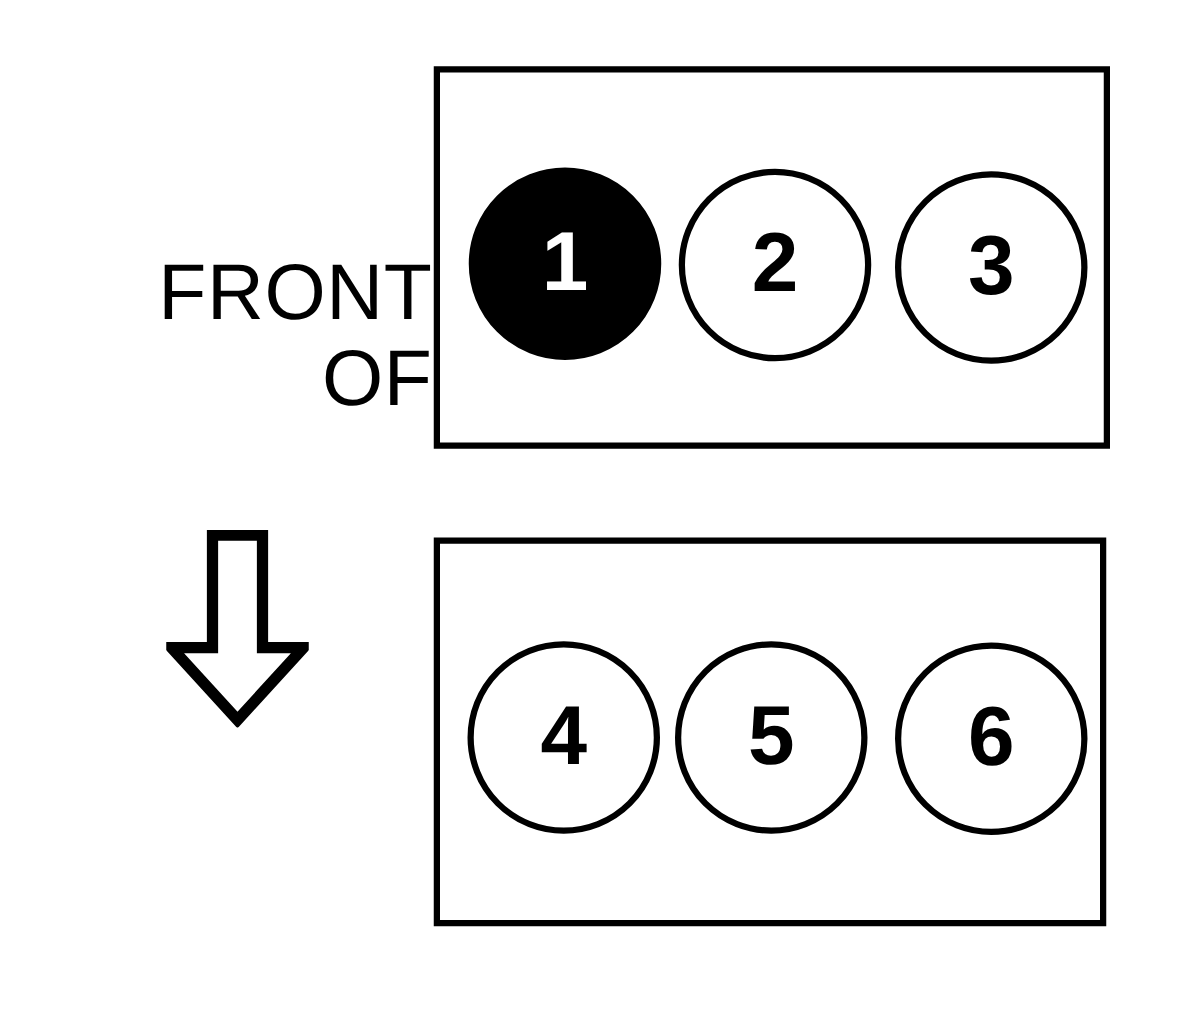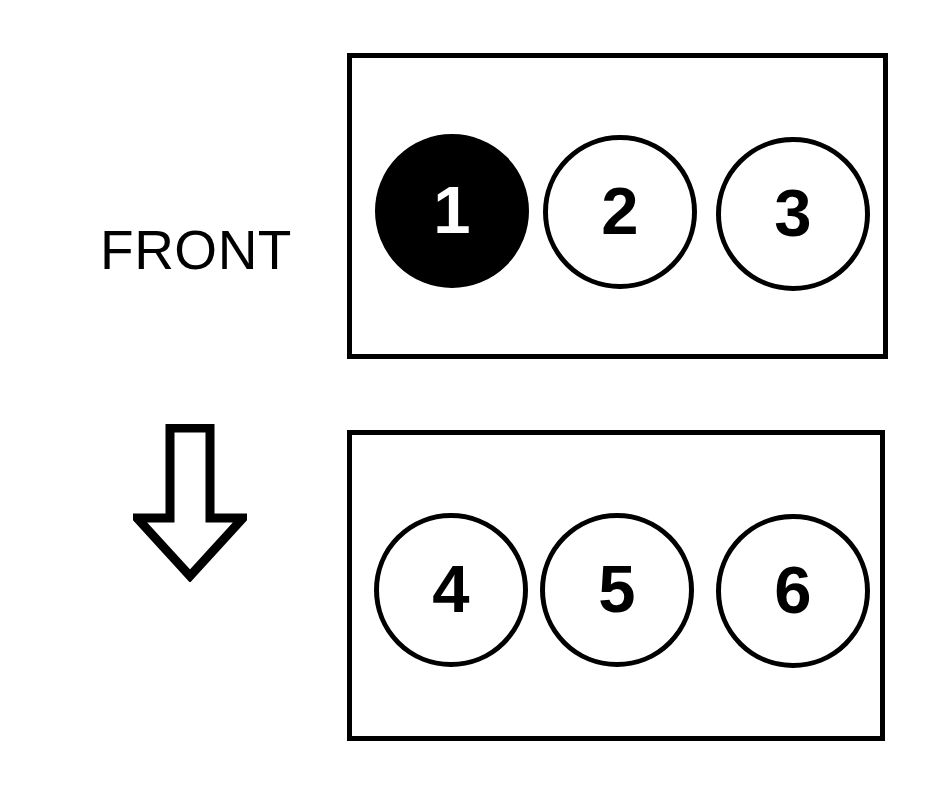--- a/index.html
+++ b/index.html
@@ -20,26 +20,26 @@
     position: absolute;
     inset: 0;
     width: 952px;
     height: 809px;
   }
 
   
   .direction-label {
     position: absolute;
     left: 46px;
-    top: 216px;
+    top: 200px;
     width: 300px;
-    text-align: center;
+    text-align: right;
     color: #000000;
     font-family: "Liberation Sans", sans-serif;
-    font-size: 55px;
+    font-size: 63px;
     font-weight: 400;
     line-height: 69px;
     letter-spacing: 0.5px;
     white-space: nowrap;
     user-select: none;
   }
   .direction-label .label-line { display: block; }
 
   
   .direction-arrow {
@@ -112,20 +112,21 @@
   .cyl-5 { left: 188px; top: 78px; }
   .cyl-6 { left: 364px; top: 79px; }
 </style>
 </head>
 <body>
 
 <div id="diagram-root">
 
   <div class="direction-label">
     <span class="label-line">FRONT</span>
+    <span class="label-line">OF</span>
   </div>
 
   <div class="direction-arrow">
     <svg viewBox="0 0 114 158" xmlns="http://www.w3.org/2000/svg" aria-hidden="true">
       <polygon points="37,4 77,4 77,94 110,94 57,152 4,94 37,94" fill="#ffffff" stroke="#000000" stroke-width="9" stroke-linejoin="miter" stroke-miterlimit="6"></polygon>
     </svg>
   </div>
 
   <div class="bank bank-top">
     <div class="cylinder filled cyl-1">

